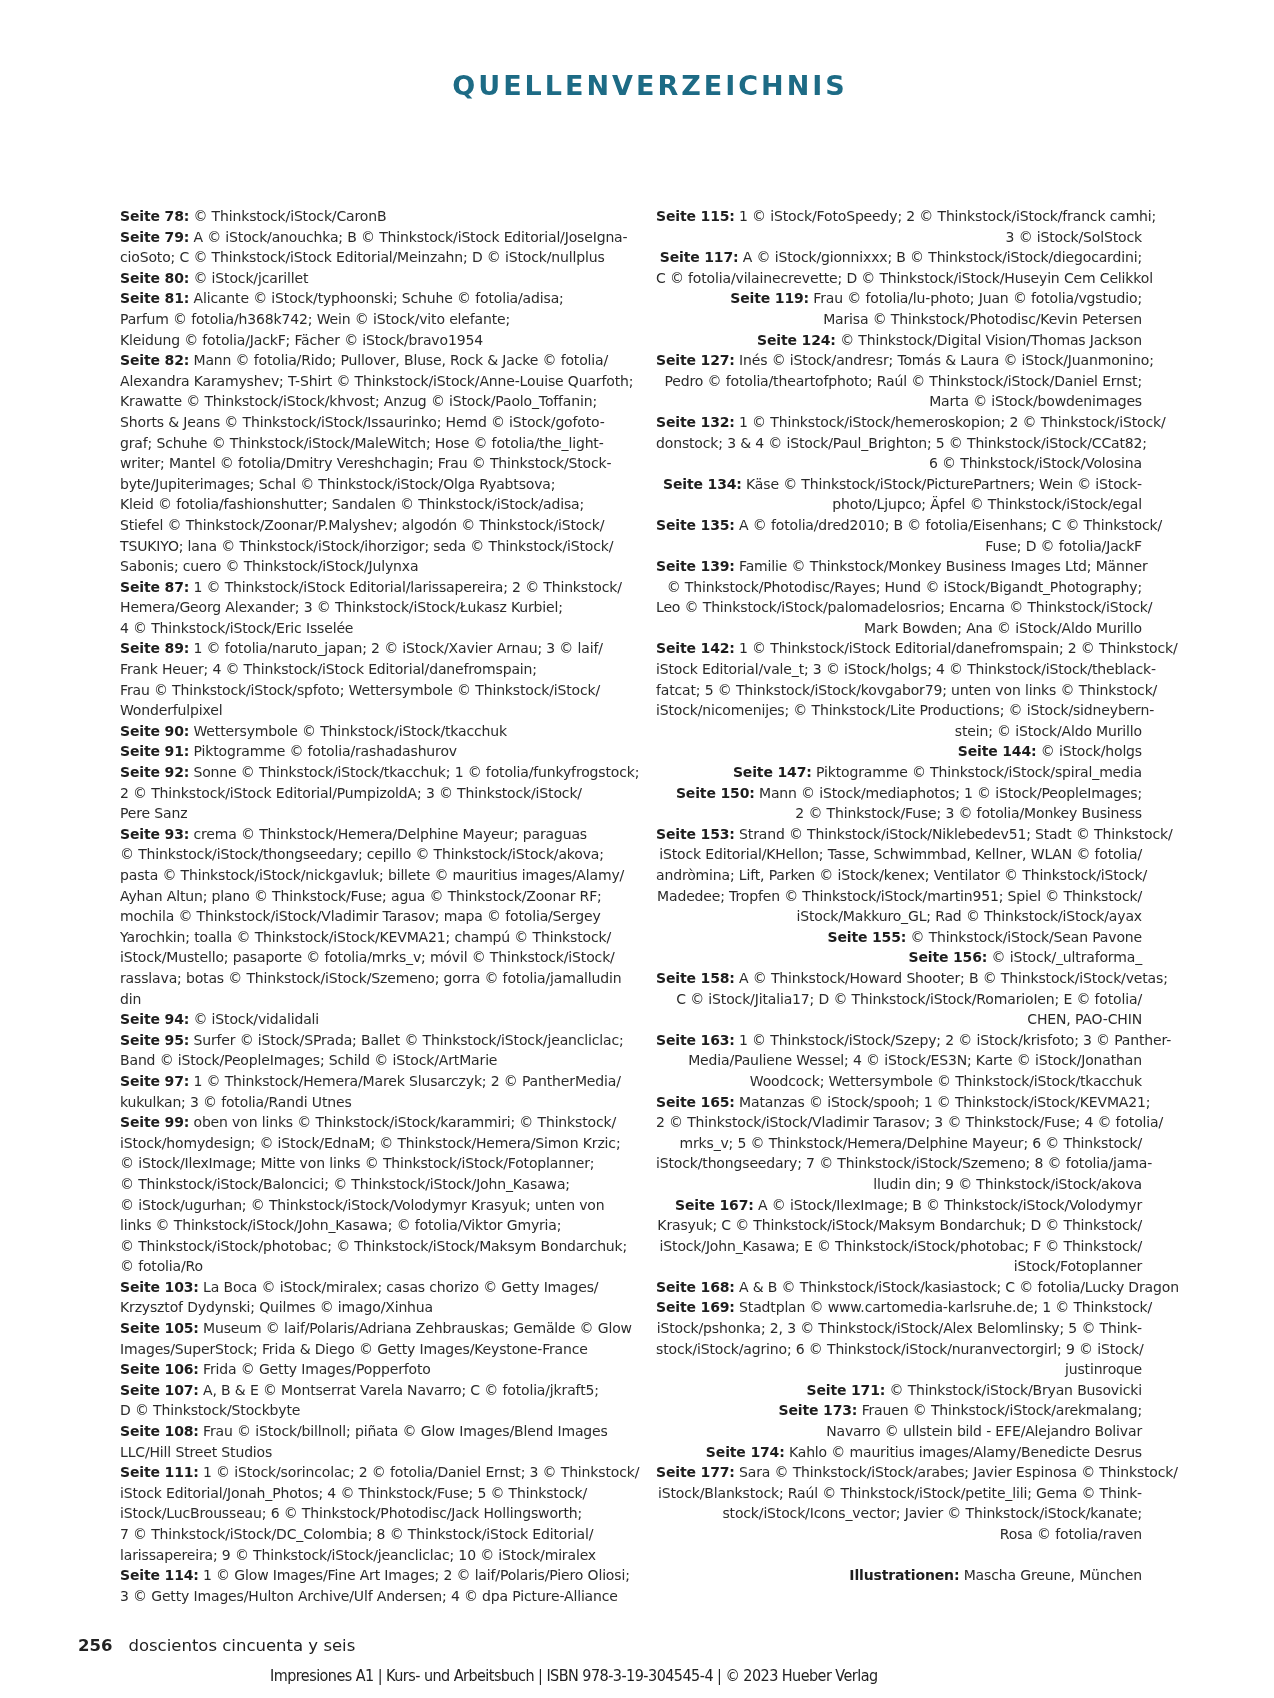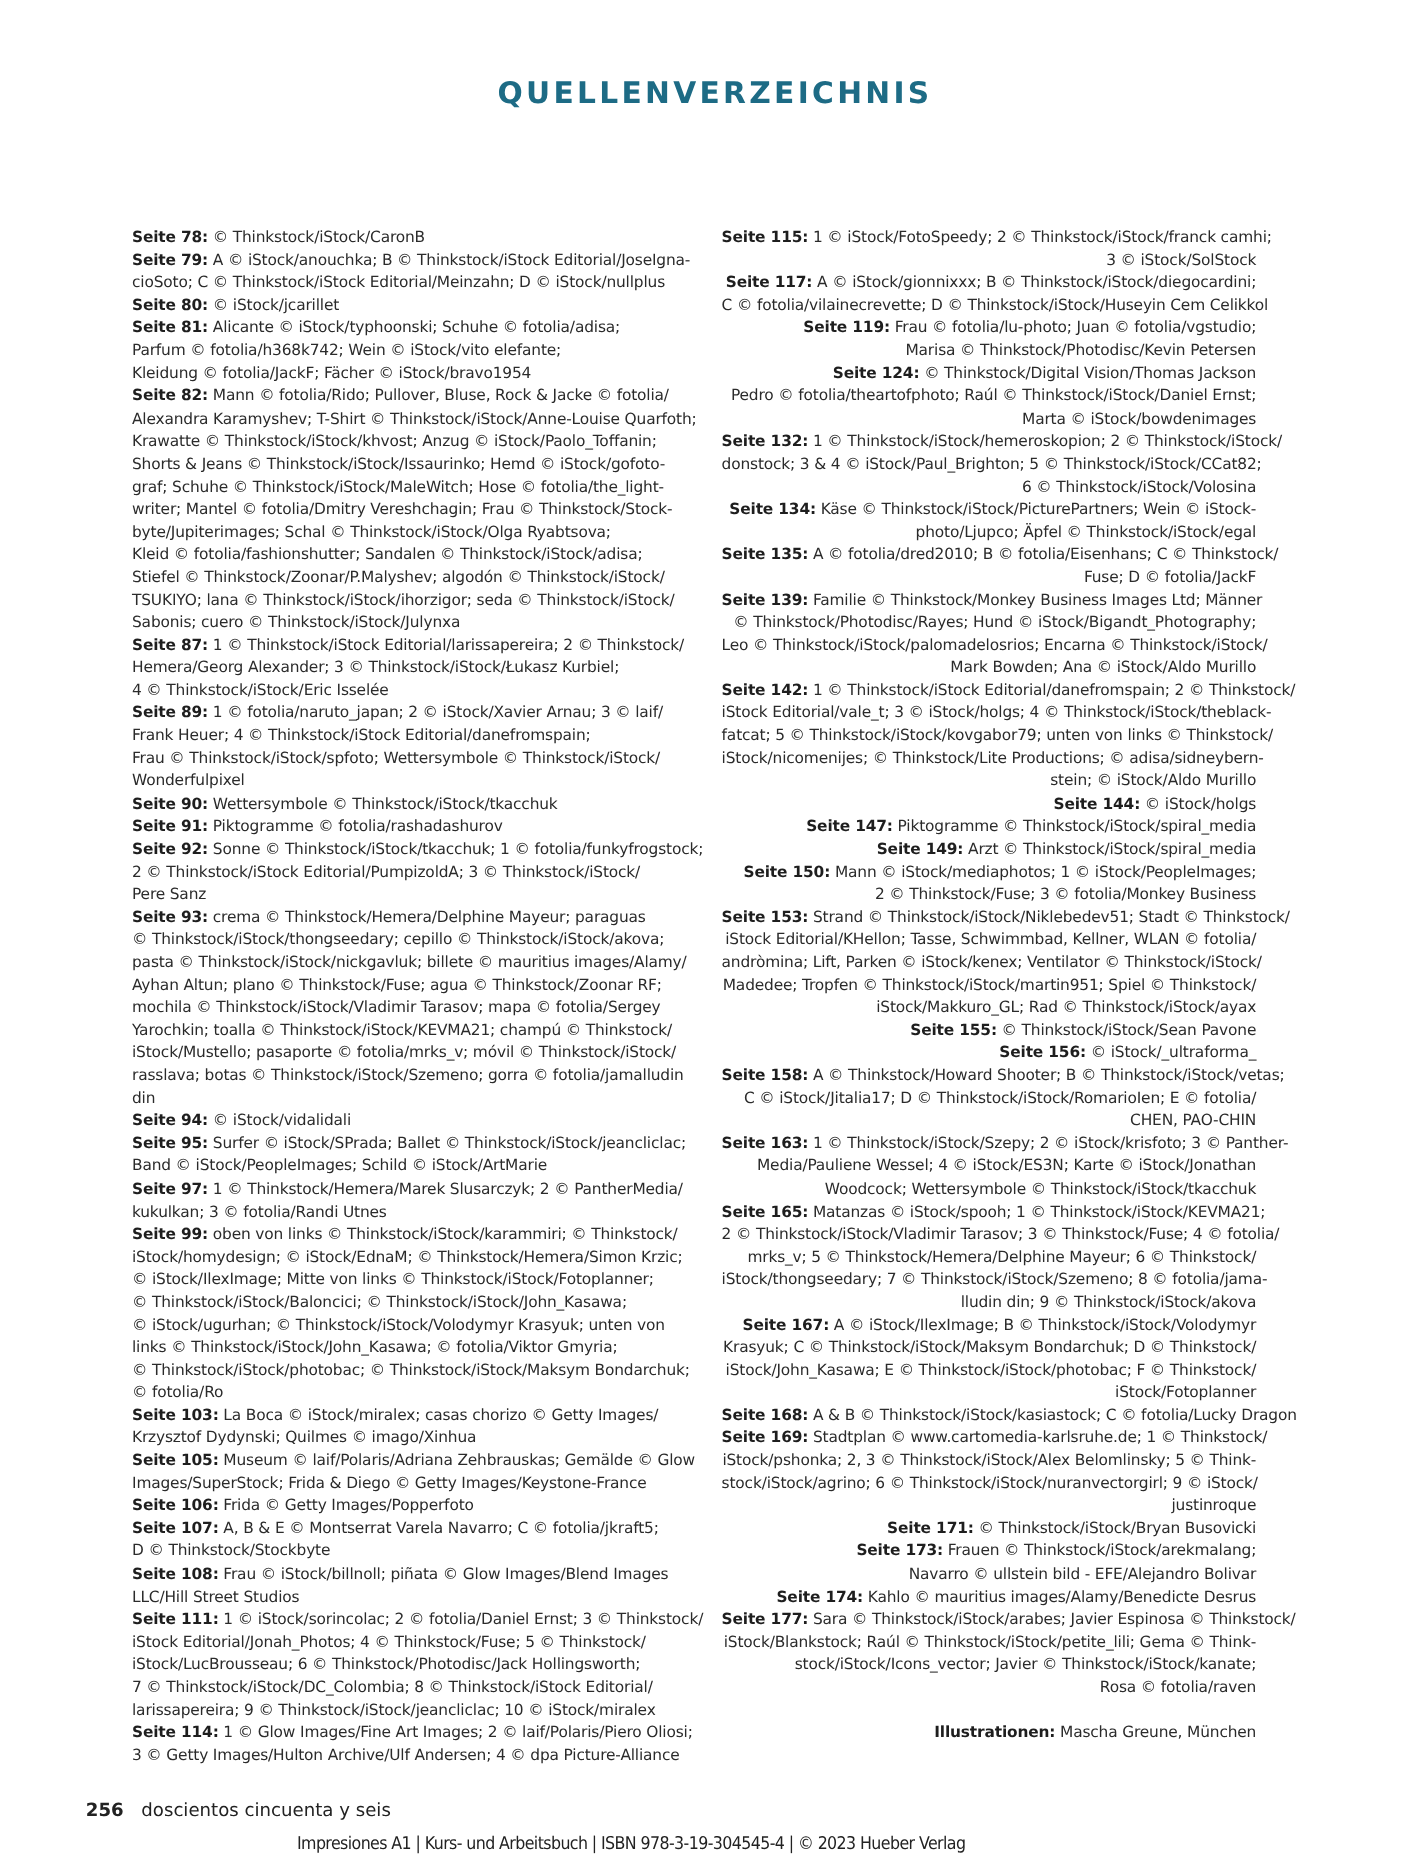--- a/index.html
+++ b/index.html
@@ -91,41 +91,41 @@
     <div class="line"><span>3 © Getty Images/Hulton Archive/Ulf Andersen; 4 © dpa Picture-Alliance</span></div>
   </div>
 <div class="col right" id="col-right">
     <div class="line"><span class="b">Seite 115:</span><span> 1 © iStock/FotoSpeedy; 2 © Thinkstock/iStock/franck camhi;</span></div>
     <div class="line"><span>3 © iStock/SolStock</span></div>
     <div class="line"><span class="b">Seite 117:</span><span> A © iStock/gionnixxx; B © Thinkstock/iStock/diegocardini;</span></div>
     <div class="line"><span>C © fotolia/vilainecrevette; D © Thinkstock/iStock/Huseyin Cem Celikkol</span></div>
     <div class="line"><span class="b">Seite 119:</span><span> Frau © fotolia/lu-photo; Juan © fotolia/vgstudio;</span></div>
     <div class="line"><span>Marisa © Thinkstock/Photodisc/Kevin Petersen</span></div>
     <div class="line"><span class="b">Seite 124:</span><span> © Thinkstock/Digital Vision/Thomas Jackson</span></div>
+    <div class="line"><span class="b">Seite 127:</span><span> Inés © iStock/andresr; Tomás &amp; Laura © iStock/Juanmonino;</span></div>
     <div class="line"><span>Pedro © fotolia/theartofphoto; Raúl © Thinkstock/iStock/Daniel Ernst;</span></div>
     <div class="line"><span>Marta © iStock/bowdenimages</span></div>
     <div class="line"><span class="b">Seite 132:</span><span> 1 © Thinkstock/iStock/hemeroskopion; 2 © Thinkstock/iStock/</span></div>
     <div class="line"><span>donstock; 3 &amp; 4 © iStock/Paul_Brighton; 5 © Thinkstock/iStock/CCat82;</span></div>
     <div class="line"><span>6 © Thinkstock/iStock/Volosina</span></div>
     <div class="line"><span class="b">Seite 134:</span><span> Käse © Thinkstock/iStock/PicturePartners; Wein © iStock-</span></div>
     <div class="line"><span>photo/Ljupco; Äpfel © Thinkstock/iStock/egal</span></div>
     <div class="line"><span class="b">Seite 135:</span><span> A © fotolia/dred2010; B © fotolia/Eisenhans; C © Thinkstock/</span></div>
     <div class="line"><span>Fuse; D © fotolia/JackF</span></div>
     <div class="line"><span class="b">Seite 139:</span><span> Familie © Thinkstock/Monkey Business Images Ltd; Männer</span></div>
     <div class="line"><span>© Thinkstock/Photodisc/Rayes; Hund © iStock/Bigandt_Photography;</span></div>
     <div class="line"><span>Leo © Thinkstock/iStock/palomadelosrios; Encarna © Thinkstock/iStock/</span></div>
     <div class="line"><span>Mark Bowden; Ana © iStock/Aldo Murillo</span></div>
     <div class="line"><span class="b">Seite 142:</span><span> 1 © Thinkstock/iStock Editorial/danefromspain; 2 © Thinkstock/</span></div>
     <div class="line"><span>iStock Editorial/vale_t; 3 © iStock/holgs; 4 © Thinkstock/iStock/theblack-</span></div>
     <div class="line"><span>fatcat; 5 © Thinkstock/iStock/kovgabor79; unten von links © Thinkstock/</span></div>
-    <div class="line"><span>iStock/nicomenijes; © Thinkstock/Lite Productions; © adisa/sidneybern-</span></div>
+    <div class="line"><span>iStock/nicomenijes; © Thinkstock/Lite Productions; © iStock/sidneybern-</span></div>
     <div class="line"><span>stein; © iStock/Aldo Murillo</span></div>
     <div class="line"><span class="b">Seite 144:</span><span> © iStock/holgs</span></div>
     <div class="line"><span class="b">Seite 147:</span><span> Piktogramme © Thinkstock/iStock/spiral_media</span></div>
-    <div class="line"><span class="b">Seite 149:</span><span> Arzt © Thinkstock/iStock/spiral_media</span></div>
     <div class="line"><span class="b">Seite 150:</span><span> Mann © iStock/mediaphotos; 1 © iStock/PeopleImages;</span></div>
     <div class="line"><span>2 © Thinkstock/Fuse; 3 © fotolia/Monkey Business</span></div>
     <div class="line"><span class="b">Seite 153:</span><span> Strand © Thinkstock/iStock/Niklebedev51; Stadt © Thinkstock/</span></div>
     <div class="line"><span>iStock Editorial/KHellon; Tasse, Schwimmbad, Kellner, WLAN © fotolia/</span></div>
     <div class="line"><span>andròmina; Lift, Parken © iStock/kenex; Ventilator © Thinkstock/iStock/</span></div>
     <div class="line"><span>Madedee; Tropfen © Thinkstock/iStock/martin951; Spiel © Thinkstock/</span></div>
     <div class="line"><span>iStock/Makkuro_GL; Rad © Thinkstock/iStock/ayax</span></div>
     <div class="line"><span class="b">Seite 155:</span><span> © Thinkstock/iStock/Sean Pavone</span></div>
     <div class="line"><span class="b">Seite 156:</span><span> © iStock/_ultraforma_</span></div>
     <div class="line"><span class="b">Seite 158:</span><span> A © Thinkstock/Howard Shooter; B © Thinkstock/iStock/vetas;</span></div>

